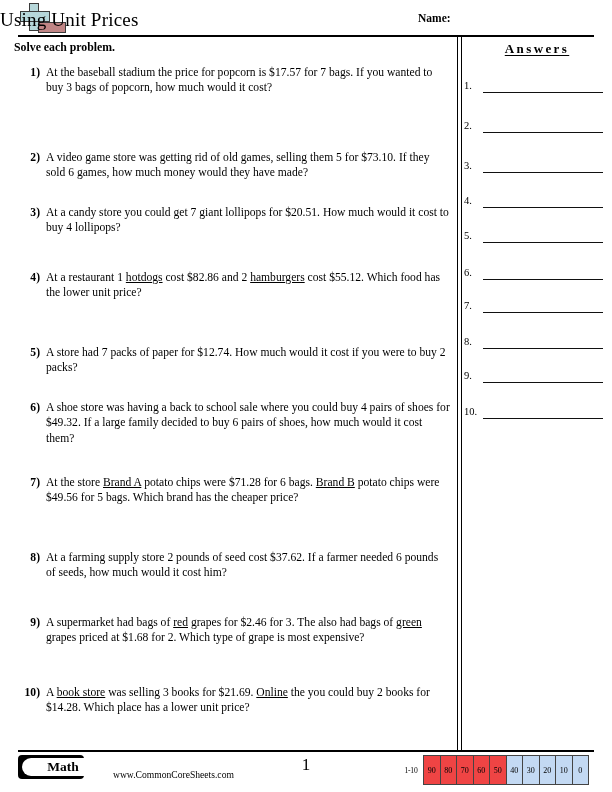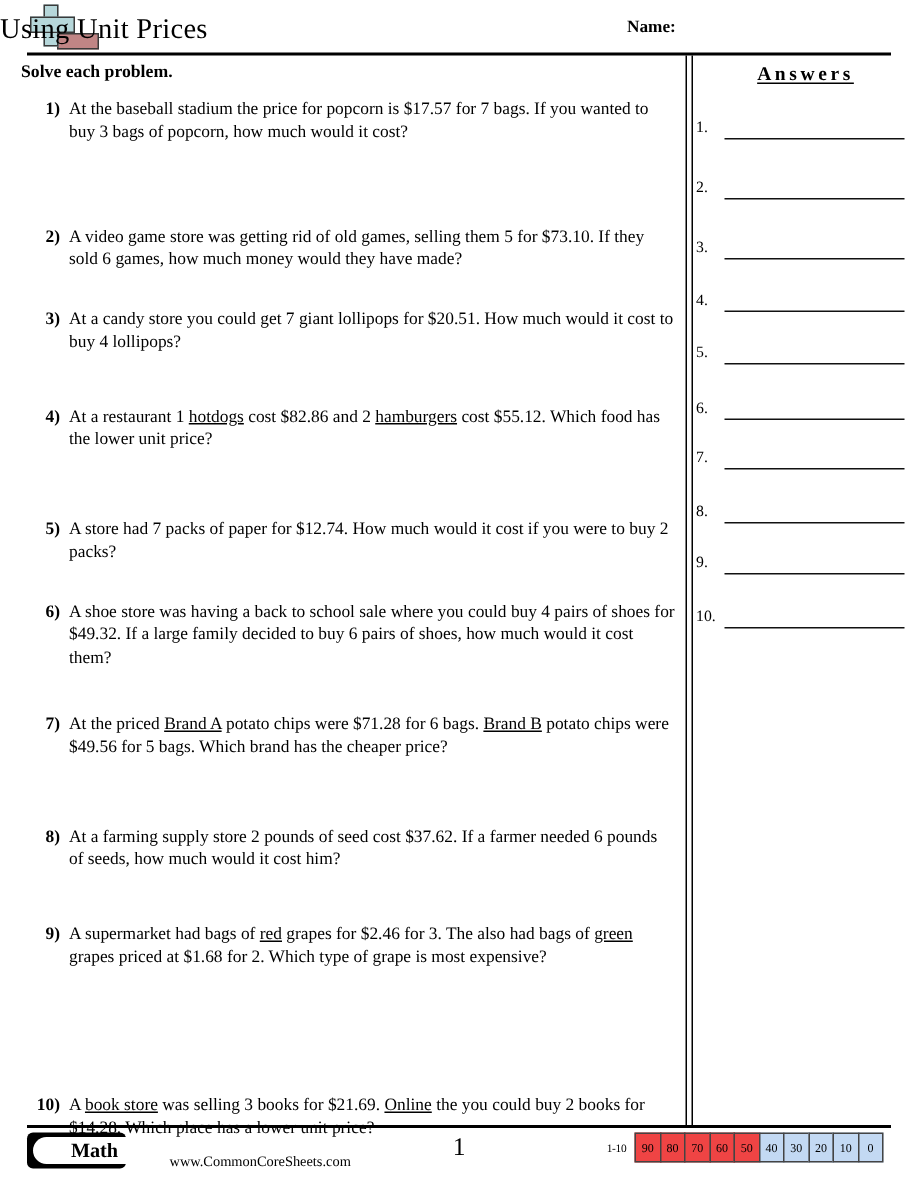--- a/index.html
+++ b/index.html
@@ -214,21 +214,21 @@
     left: 0; top: 3px;
     width: 612px;
     text-align: center;
     font-size: 17px;
   }
 
   
   #grade-scale {
     position: absolute;
     left: 398px; top: 755px;
-    height: 20px;
+    height: 30px;
     display: flex;
     align-items: stretch;
     font-size: 8.2px;
   }
   #grade-scale .range-label {
     display: flex;
     align-items: center;
     justify-content: center;
     width: 26px;
     font-size: 7.6px;
@@ -296,31 +296,31 @@
     <div class="problem" style="top: 285px;">
       <span class="num">5)</span>
       <span class="txt"><span>A store had 7 packs of paper for $12.74. How much would it cost if you were to buy 2 packs?</span></span>
     </div>
     <div class="problem" style="top: 340px;">
       <span class="num">6)</span>
       <span class="txt"><span>A shoe store was having a back to school sale where you could buy 4 pairs of shoes for $49.32. If a large family decided to buy 6 pairs of shoes, how much would it cost them?</span></span>
     </div>
     <div class="problem" style="top: 415px;">
       <span class="num">7)</span>
-      <span class="txt"><span>At the priced </span><u>Brand A</u><span> potato chips were $71.28 for 6 bags. </span><u>Brand B</u><span> potato chips were $49.56 for 5 bags. Which brand has the cheaper price?</span></span>
+      <span class="txt"><span>At the store </span><u>Brand A</u><span> potato chips were $71.28 for 6 bags. </span><u>Brand B</u><span> potato chips were $49.56 for 5 bags. Which brand has the cheaper price?</span></span>
     </div>
     <div class="problem" style="top: 490px;">
       <span class="num">8)</span>
       <span class="txt"><span>At a farming supply store 2 pounds of seed cost $37.62. If a farmer needed 6 pounds of seeds, how much would it cost him?</span></span>
     </div>
     <div class="problem" style="top: 555px;">
       <span class="num">9)</span>
       <span class="txt"><span>A supermarket had bags of </span><u>red</u><span> grapes for $2.46 for 3. The also had bags of </span><u>green</u><span> grapes priced at $1.68 for 2. Which type of grape is most expensive?</span></span>
     </div>
-    <div class="problem" style="top: 625px; margin-top: 44px;">
+    <div class="problem" style="top: 625px;">
       <span class="num">10)</span>
       <span class="txt"><span>A </span><u>book store</u><span> was selling 3 books for $21.69. </span><u>Online</u><span> the you could buy 2 books for $14.28. Which place has a lower unit price?</span></span>
     </div>
   </div>
 
 <div id="answers-heading">Answers</div>
 <div id="answer-list">
     <div class="answer-row" style="top: 10px;">
       <span class="ans-num">1.</span>
       <span class="ans-line"></span>

